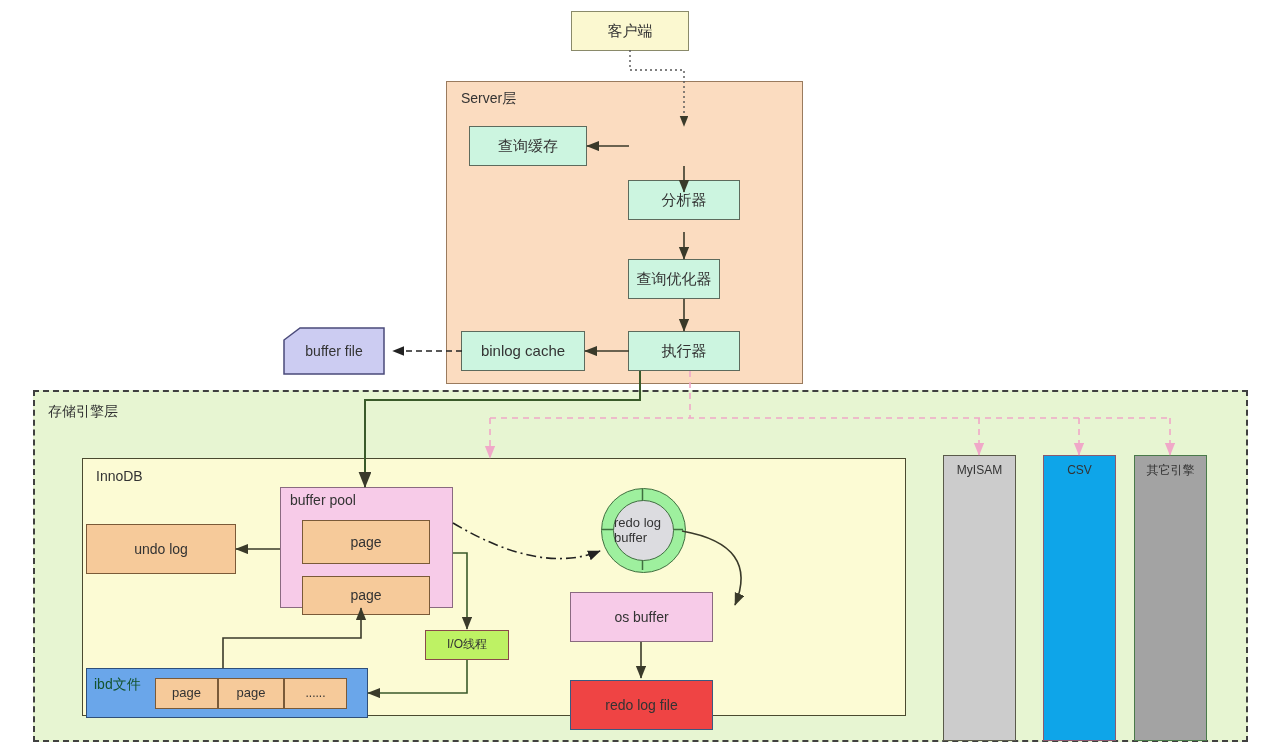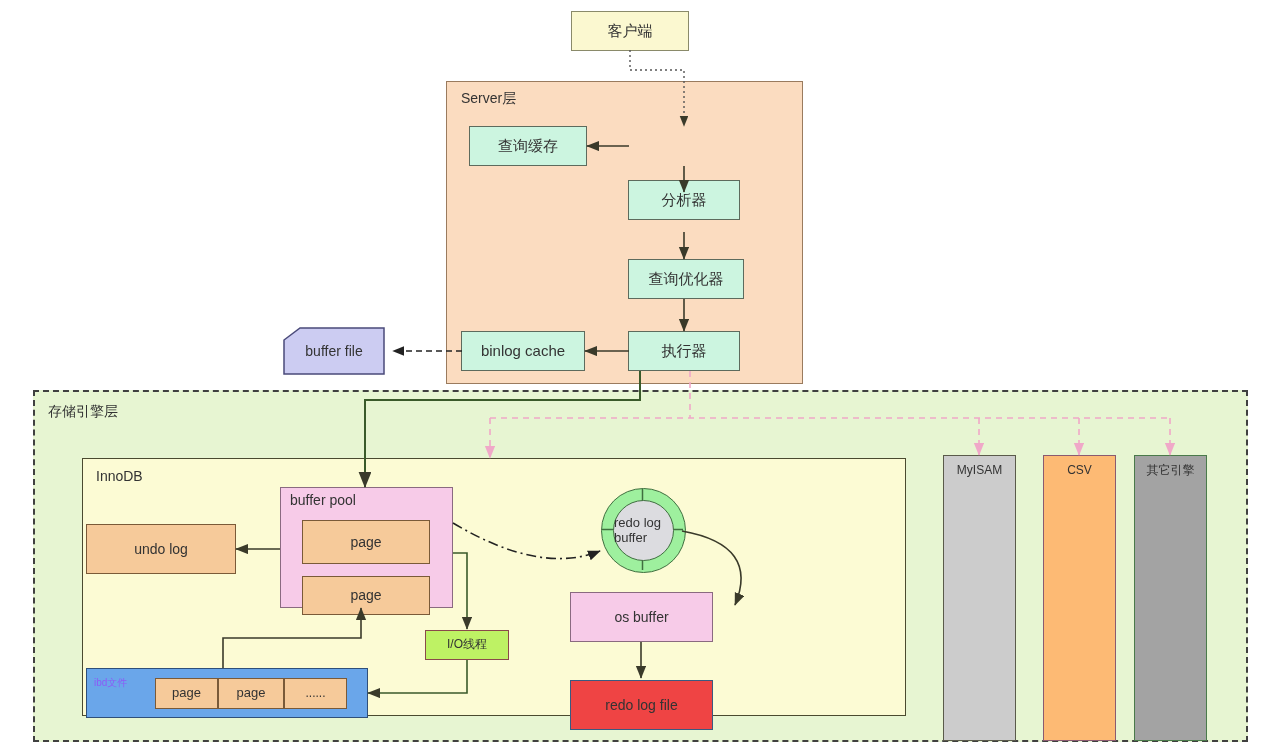--- a/index.html
+++ b/index.html
@@ -20,24 +20,24 @@
 
   
   .green{background:#ccf5e0;border:1.5px solid #5d6b5d;font-size:15px;}
   .orange{background:#f6ca9a;border:1.5px solid #7a5a38;font-size:14px;}
   .pinkbox{background:#f7cbe8;border:1.5px solid #8a6a80;font-size:14px;}
   .bufferpool{background:#f7cbe8;border:1.5px solid #8a6a80;}
   .bp-title{position:absolute;left:10px;top:6px;font-size:14px;color:#333;}
   .redbox{background:#bef264;border:1.5px solid #8a4a4a;font-size:12px;}
   .bluebox{background:#ef4444;border:1.5px solid #3a5a80;font-size:14px;}
   .ibd{background:#6aa6ea;border:1.5px solid #2f4f7a;}
-  .ibd-title{position:absolute;left:10px;top:8px;font-size:10px;color:#8b5cf6;}
+  .ibd-title{position:absolute;left:10px;top:8px;font-size:14px;color:#14532d;}
   .ibd-cell{background:#f6ca9a;border:1.5px solid #7a5a38;font-size:13px;}
   .eng-gray{background:#cccccc;border:1.5px solid #5a5a4a;font-size:14px;}
-  .eng-pink{background:#fdba74;border:1.5px solid #8a5a70;font-size:14px;}
+  .eng-pink{background:#0ea5e9;border:1.5px solid #8a5a70;font-size:14px;}
   .eng-green{background:#a3a3a3;border:1.5px solid #4a7a4a;font-size:14px;}
   .eng-label{position:absolute;top:8px;left:0;right:0;text-align:center;font-size:12px;}
 
   
   .ring-outer{position:absolute;border-radius:50%;background:#9ef09e;
               border:1.5px solid #3f6f3f;}
   .ring-inner{position:absolute;border-radius:50%;background:#dcdce0;
               border:1.5px solid #3f6f3f;display:flex;align-items:center;
               justify-content:center;font-size:13px;line-height:1.12;color:#333;}
 </style>
@@ -103,21 +103,21 @@
 
   <div class="node server-layer" style="left:446px;top:81px;width:357px;height:303px;"></div>
   <div class="layer-title" style="left:461px;top:90px;">Server层</div>
 
   <div class="node green" style="left:469px;top:126px;width:118px;height:40px;">
     <span>查询缓存</span>
   </div>
   <div class="node green" style="left:628px;top:180px;width:112px;height:40px;">
     <span>分析器</span>
   </div>
-  <div class="node green" style="left:628px;top:259px;width:116px;height:40px;">
+  <div class="node green" style="left:628px;top:259px;width:92px;height:40px;">
     <span>查询优化器</span>
   </div>
   <div class="node green" style="left:628px;top:331px;width:112px;height:40px;">
     <span>执行器</span>
   </div>
   <div class="node green" style="left:461px;top:331px;width:124px;height:40px;">
     <span>binlog cache</span>
   </div>
 
   <div class="node" style="left:283px;top:327px;width:102px;height:48px;">

